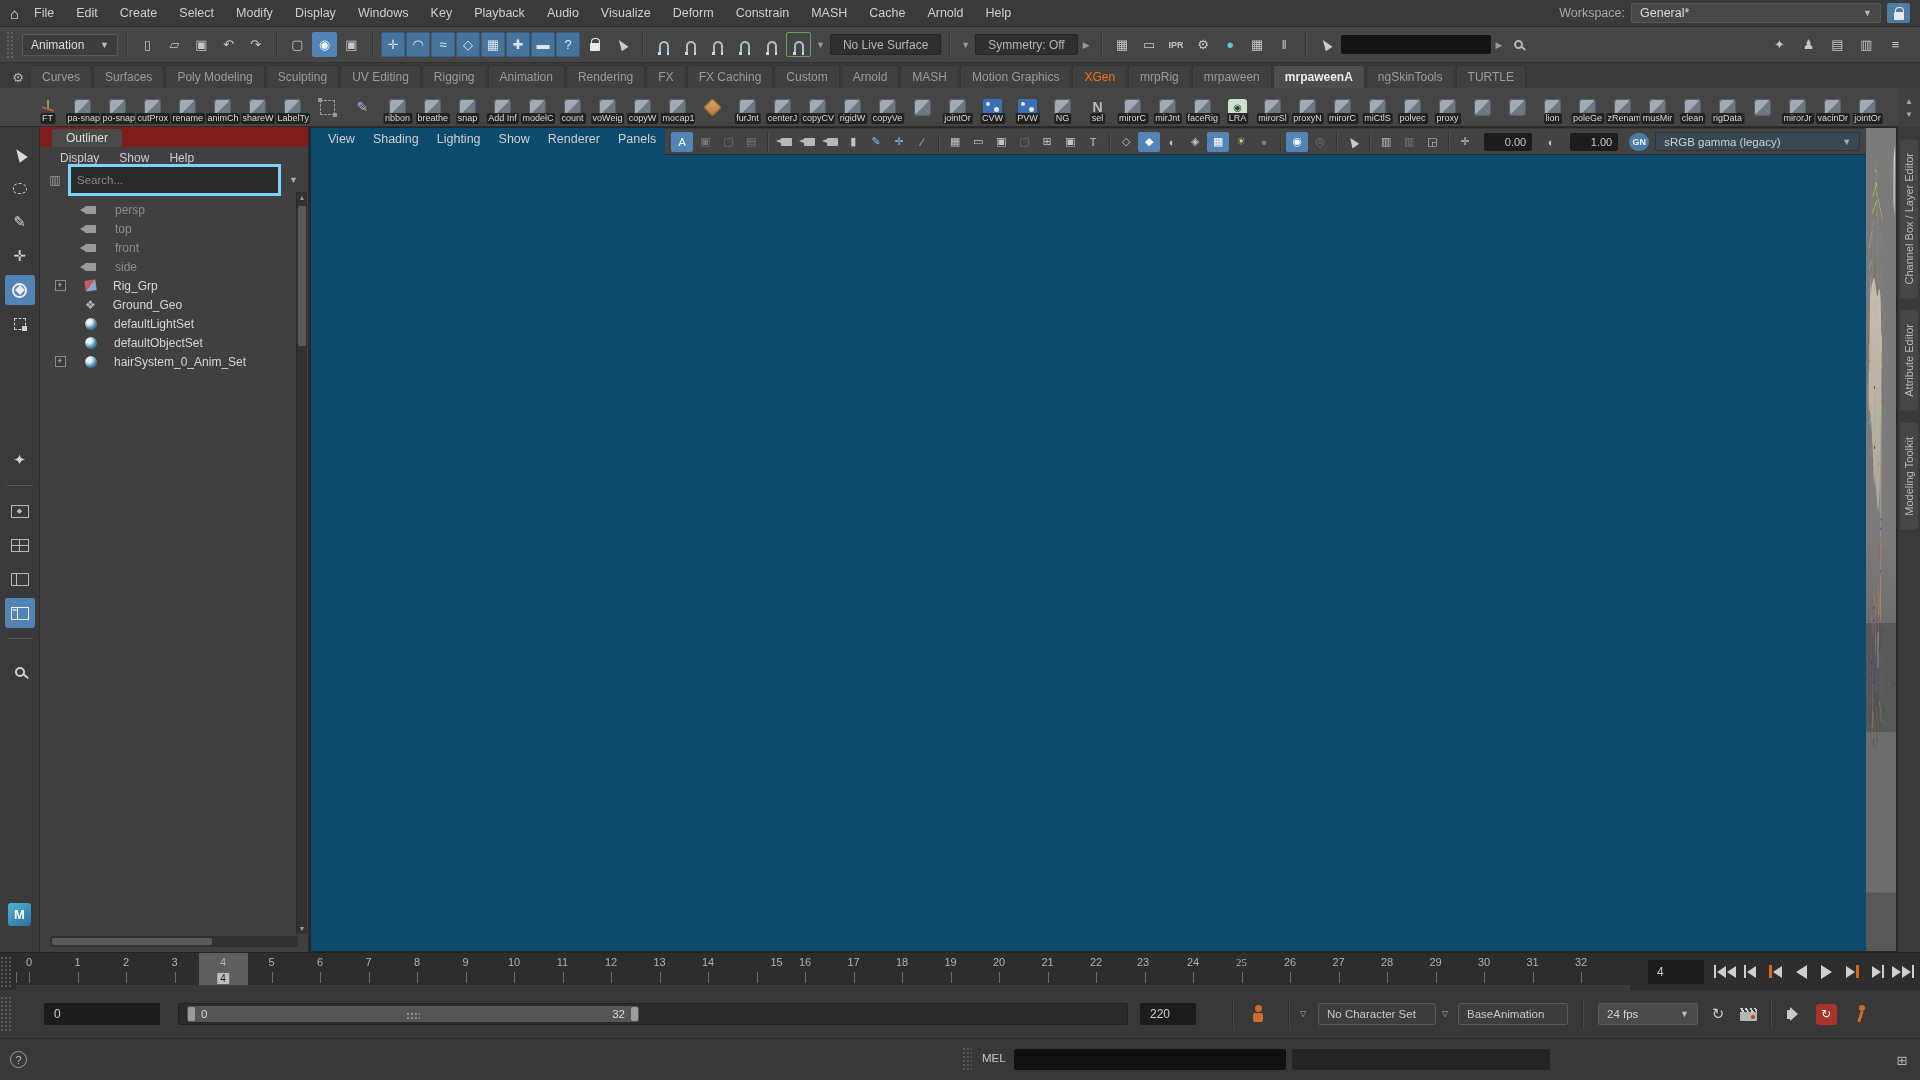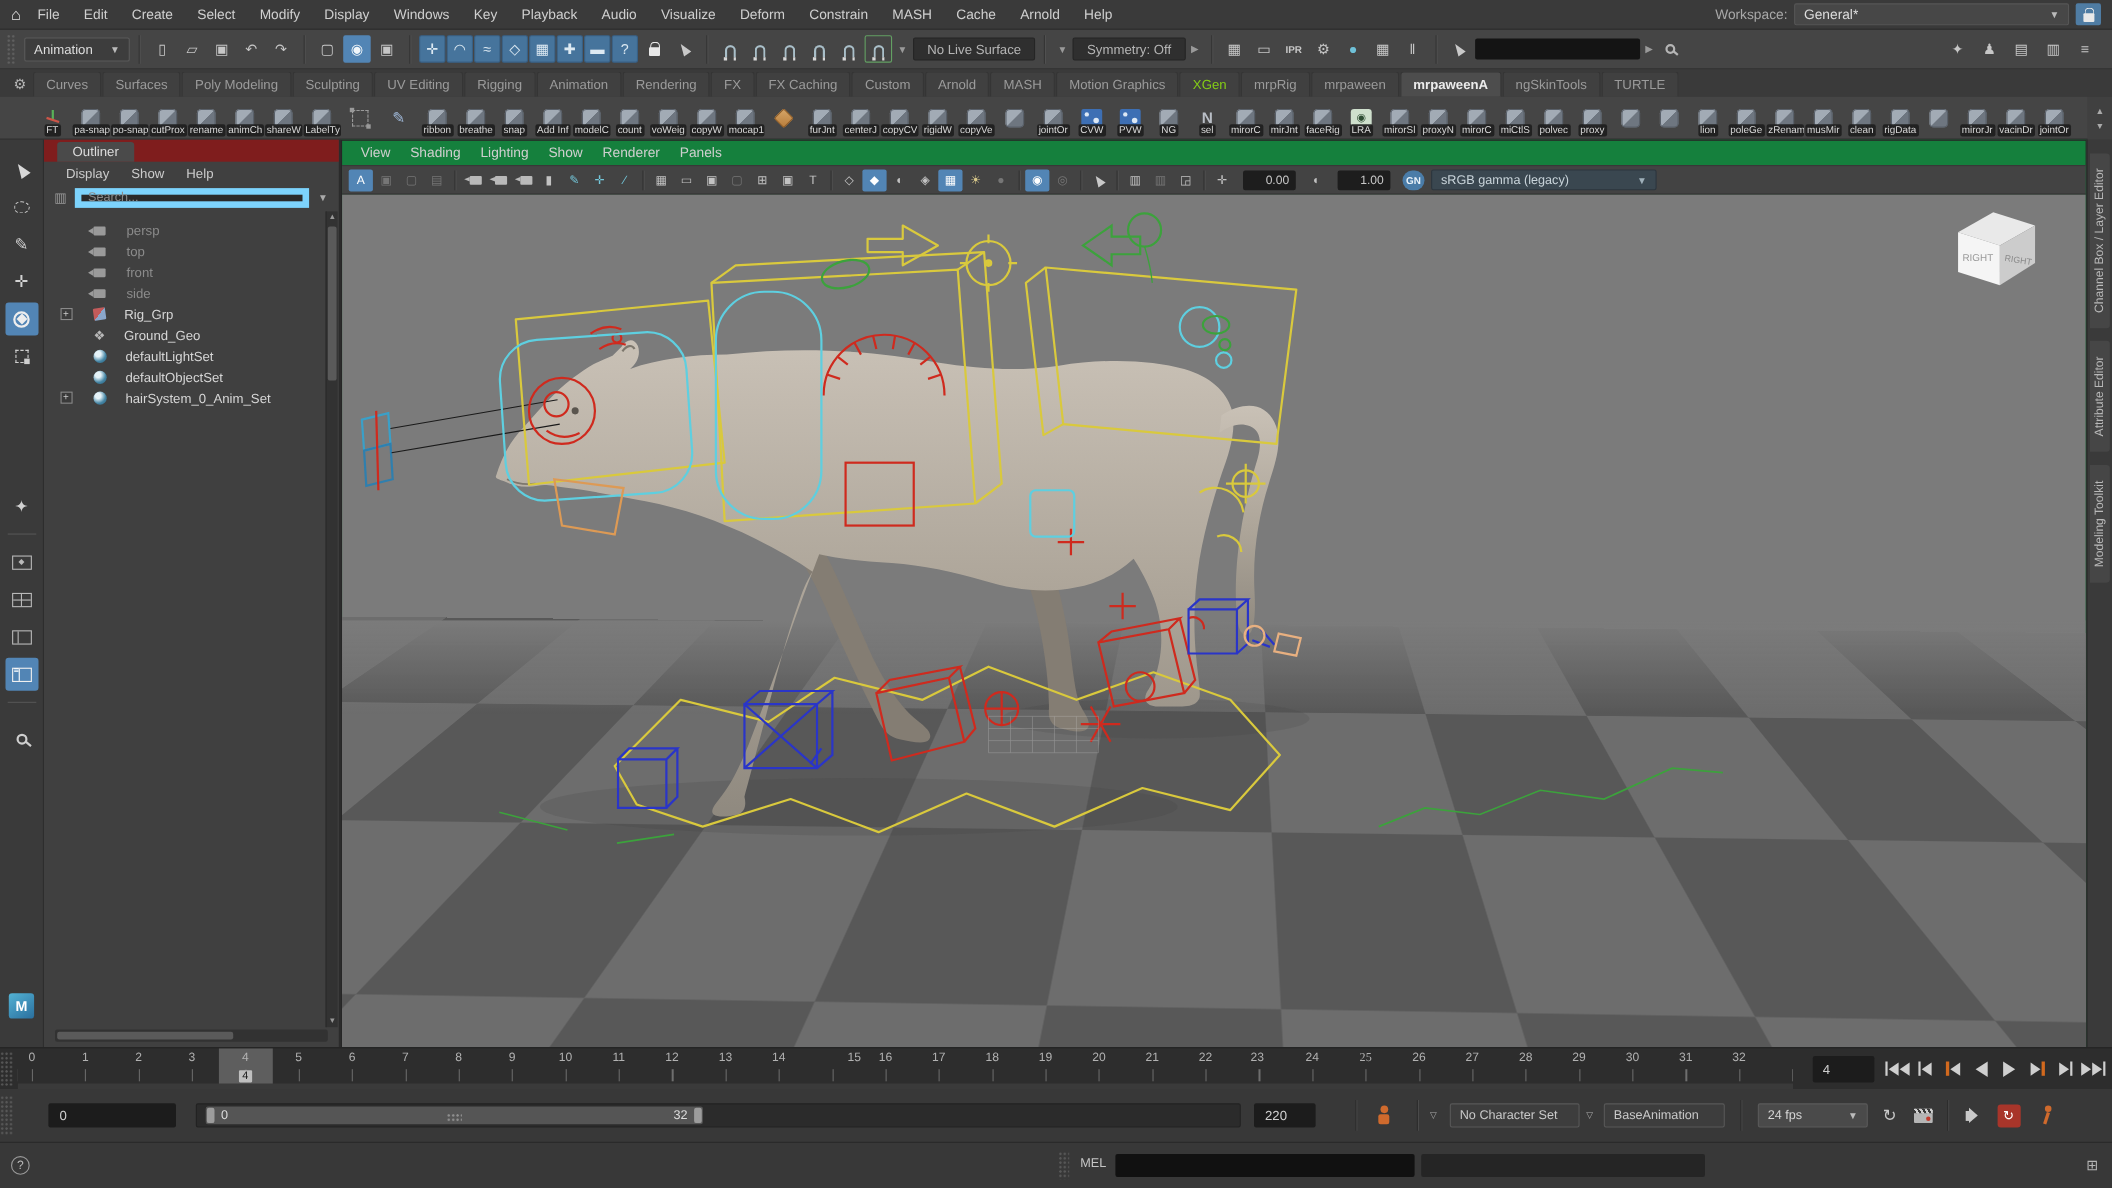--- a/index.html
+++ b/index.html
@@ -31,21 +31,21 @@
 .tfield{height:21px;background:#2f2f2f;border:1px solid #252525;border-radius:2px;color:#b5b5b5;font-size:12px;display:flex;align-items:center;padding:0 12px;white-space:nowrap}
 .nfield{width:150px;height:19px;background:#141414;border-radius:2px}
 .mini{color:#9a9a9a;font-size:9px;padding:0 3px}
 .spacer{flex:1}
 
 
 #shelfTabs{position:absolute;left:0;right:0;top:63px;height:25px;background:#3a3a3a;display:flex;align-items:flex-end;padding-left:6px}
 .shelf-gear{width:24px;color:#b5b5b5;font-size:13px;text-align:center;margin-bottom:3px;flex:none}
 .shelf-tab{padding:4px 11px;font-size:12px;color:#9b9b9b;background:#404040;border:1px solid #353535;border-bottom:none;border-radius:3px 3px 0 0;margin-right:1px;white-space:nowrap}
 .shelf-tab.active{background:#4d4d4d;color:#ececec;font-weight:bold}
-.shelf-tab.green{color:#84cc16}
+.shelf-tab.green{color:#f97316}
 #shelfItems{position:absolute;left:0;right:22px;top:88px;height:39px;background:#454545;border-bottom:1px solid #2c2c2c;display:flex;align-items:center;padding-left:30px;overflow:hidden}
 #shelfScroll{position:absolute;right:0;top:88px;width:22px;height:39px;background:#404040;display:flex;flex-direction:column;align-items:center;justify-content:center;gap:4px;font-size:8px;color:#aaa}
 .shelf-item{width:35px;height:35px;position:relative;display:flex;align-items:center;justify-content:center;flex:none}
 .lbl{position:absolute;bottom:1px;left:50%;transform:translateX(-50%);font-size:9px;line-height:11px;background:rgba(30,30,30,.92);color:#d8d8d8;padding:0 2px;border-radius:2px;white-space:nowrap;max-width:34px;overflow:hidden}
 .py{width:17px;height:17px;border-radius:4px;background:linear-gradient(135deg,#a2abb5 49%,#6e7680 51%);box-shadow:inset 0 0 0 1px #585f68}
 .ax{position:relative;width:16px;height:14px}
 .ax::before{content:"";position:absolute;left:7px;top:0;width:2px;height:9px;background:#58b158}
 .ax::after{content:"";position:absolute;left:2px;top:8px;width:12px;height:2px;background:#cc5548;transform:rotate(18deg)}
 .diam{width:13px;height:13px;background:linear-gradient(135deg,#d8a86a,#b57a38);transform:rotate(45deg);border-radius:2px;box-shadow:inset 0 0 0 1px #8a5a28}
 .bluejoint{width:19px;height:16px;border-radius:2px;background:#3d6fb4;position:relative}
@@ -68,42 +68,42 @@
 #maya-logo{margin-top:auto;margin-bottom:26px;width:23px;height:23px;border-radius:3px;background:linear-gradient(145deg,#53b2d4,#2a6f9e);color:#fff;font-weight:bold;display:flex;align-items:center;justify-content:center;font-size:13px;flex:none}
 
 
 #outliner{position:absolute;left:40px;top:127px;width:270px;height:825px;background:#404040;border-right:2px solid #2b2b2b;display:flex;flex-direction:column}
 .ol-tabstrip{height:20px;background:#7f1d1d;display:flex;align-items:flex-end;padding-left:12px;flex:none}
 .ol-tab{background:#4a4a4a;color:#ddd;font-size:12px;padding:2px 14px;border-radius:3px 3px 0 0}
 .ol-menubar{height:21px;display:flex;align-items:center;padding-left:10px;flex:none}
 .ol-menu{padding:0 10px;font-size:12px;color:#ccc}
 .ol-searchrow{height:24px;display:flex;align-items:center;padding:2px 6px;gap:4px;flex:none}
 .ol-filter{width:18px;height:18px;color:#9a9a9a;font-size:12px;display:flex;align-items:center;justify-content:center}
-.ol-search{flex:1;height:18px;background:#2a2a2a;border:6px solid #7dd3fc;display:flex;align-items:center;padding:0 6px;color:#8a8a8a;font-size:11.5px}
+.ol-search{flex:1;height:32px;background:#2a2a2a;border:3px solid #7dd3fc;display:flex;align-items:center;padding:0 6px;color:#8a8a8a;font-size:11.5px}
 .ol-dd{color:#aaa;font-size:9px;padding:0 4px}
 .ol-tree{flex:1;position:relative;padding-top:8px;overflow:hidden}
 .ol-row{height:19px;display:flex;align-items:center;padding-left:12px;gap:17px;font-size:12px}
 .slot{width:16px;display:flex;justify-content:center;flex:none}
 .expbox{width:11px;height:11px;border:1px solid #8a8a8a;color:#ccc;font-size:9px;line-height:9px;text-align:center;background:#3a3a3a}
 .ol-label{color:#d6d6d6;white-space:nowrap}
 .ol-label.dim{color:#8b8b8b}
 .olico{flex:none;display:inline-block}
 .olico.camera{width:11px;height:8px;background:#9a9a9a;border-radius:1px;position:relative;margin-right:2px}
 .olico.camera::before{content:"";position:absolute;left:-5px;top:1px;border-top:3px solid transparent;border-bottom:3px solid transparent;border-right:5px solid #9a9a9a}
 .olico.transform{width:11px;height:11px;background:linear-gradient(135deg,#c25b5b 50%,#8aa7cc 50%);transform:rotate(-8deg);border-radius:1px}
 .olico.mesh{color:#b8b8b8;font-size:12px}
 .olico.set{width:12px;height:12px;border-radius:50%;background:radial-gradient(circle at 35% 32%,#e6f3f8 0 22%,#4686a5 60%,#245d7a)}
 .ol-vscroll{position:absolute;right:1px;top:0;bottom:0;width:11px;background:#323232;border-left:1px solid #2a2a2a}
 .ol-varr{position:absolute;left:0;right:0;text-align:center;font-size:7px;color:#999}
 .ol-vthumb{position:absolute;top:14px;left:1px;right:1px;height:140px;background:#5a5a5a;border-radius:2px}
 .ol-hscroll{height:11px;margin:2px 10px 5px 10px;background:#323232;border-radius:2px;position:relative;flex:none}
 .ol-hthumb{position:absolute;left:2px;top:2px;bottom:2px;width:160px;background:#5a5a5a;border-radius:2px}
 
 
-#viewport{position:absolute;left:310px;right:23px;top:127px;height:825px;background:#15803d;border:1px solid #262626;display:flex;flex-direction:column}
+#viewport{position:absolute;left:310px;right:23px;top:127px;height:825px;background:#0c4a6e;border:1px solid #262626;display:flex;flex-direction:row}
 .vp-menubar{height:22px;display:flex;align-items:center;padding-left:8px;flex:none}
 .vp-menu{padding:0 9px;font-size:12.5px;color:#cfcfcf}
 .vp-iconbar{height:27px;background:#434343;border-top:1px solid #383838;border-bottom:1px solid #2d2d2d;display:flex;align-items:center;padding:0 6px;gap:1px;flex:none;overflow:hidden}
 .vbtn{min-width:22px;height:20px;display:flex;align-items:center;justify-content:center;font-size:11px;color:#c2c2c2;border-radius:2px;flex:none}
 .vbtn.blue{background:#5285b5;color:#fff}
 .vbtn.teal{color:#74c7da}
 .vbtn.dim{color:#767676}
 .vbtn.warm{color:#d8c88a}
 .vsep{width:1px;height:18px;background:#333;box-shadow:1px 0 0 #515151;margin:0 4px;flex:none}
 .vfield{width:48px;height:18px;background:#1d1d1d;border-radius:2px;color:#c8c8c8;font-size:11px;display:flex;align-items:center;justify-content:flex-end;padding:0 6px;margin:0 7px;flex:none}

